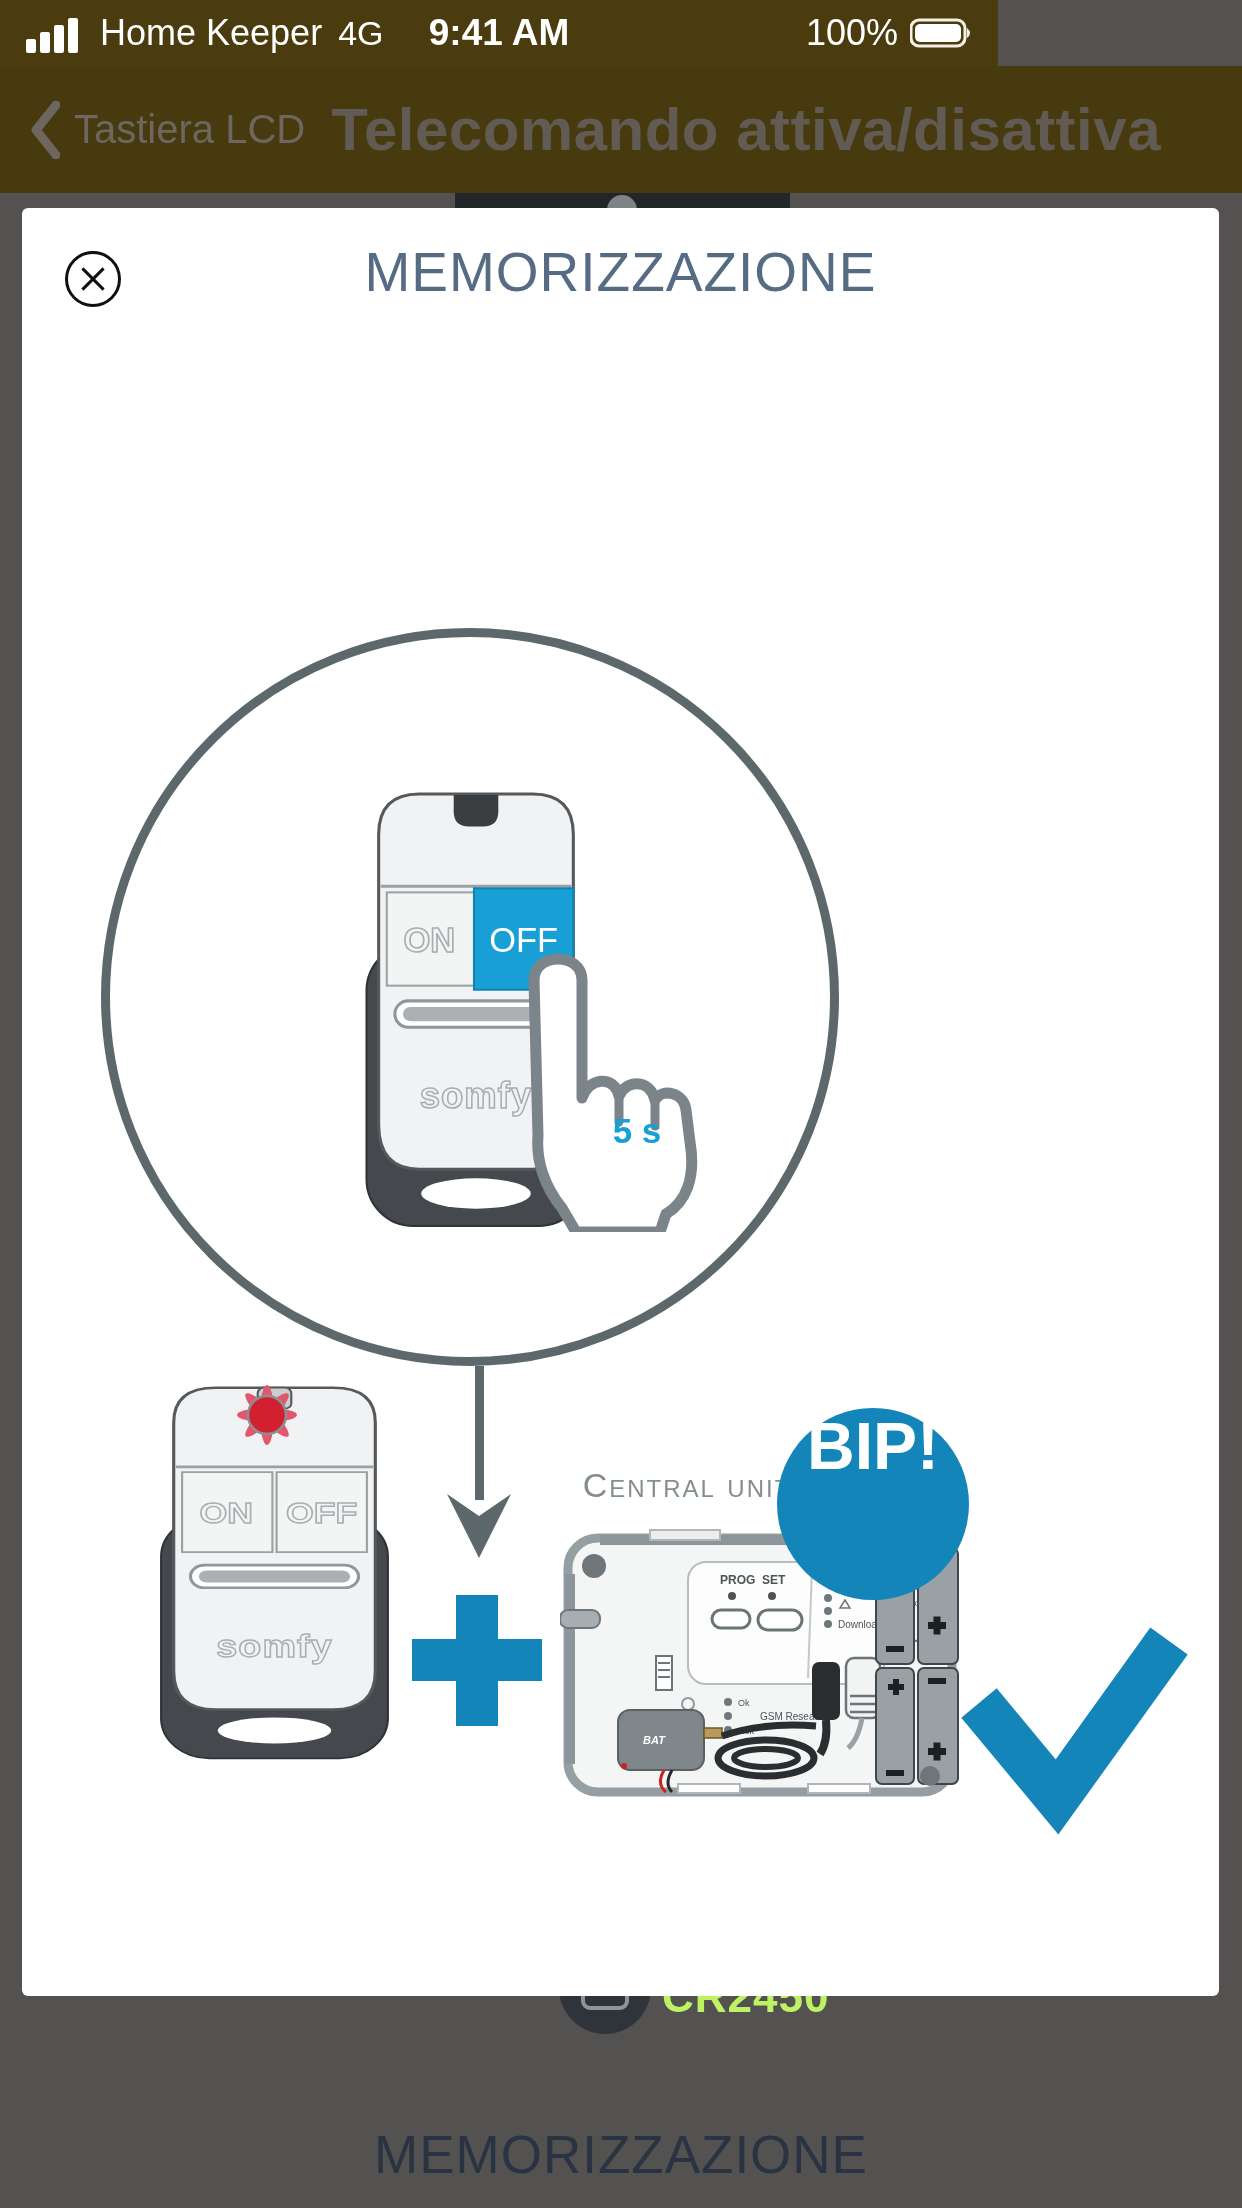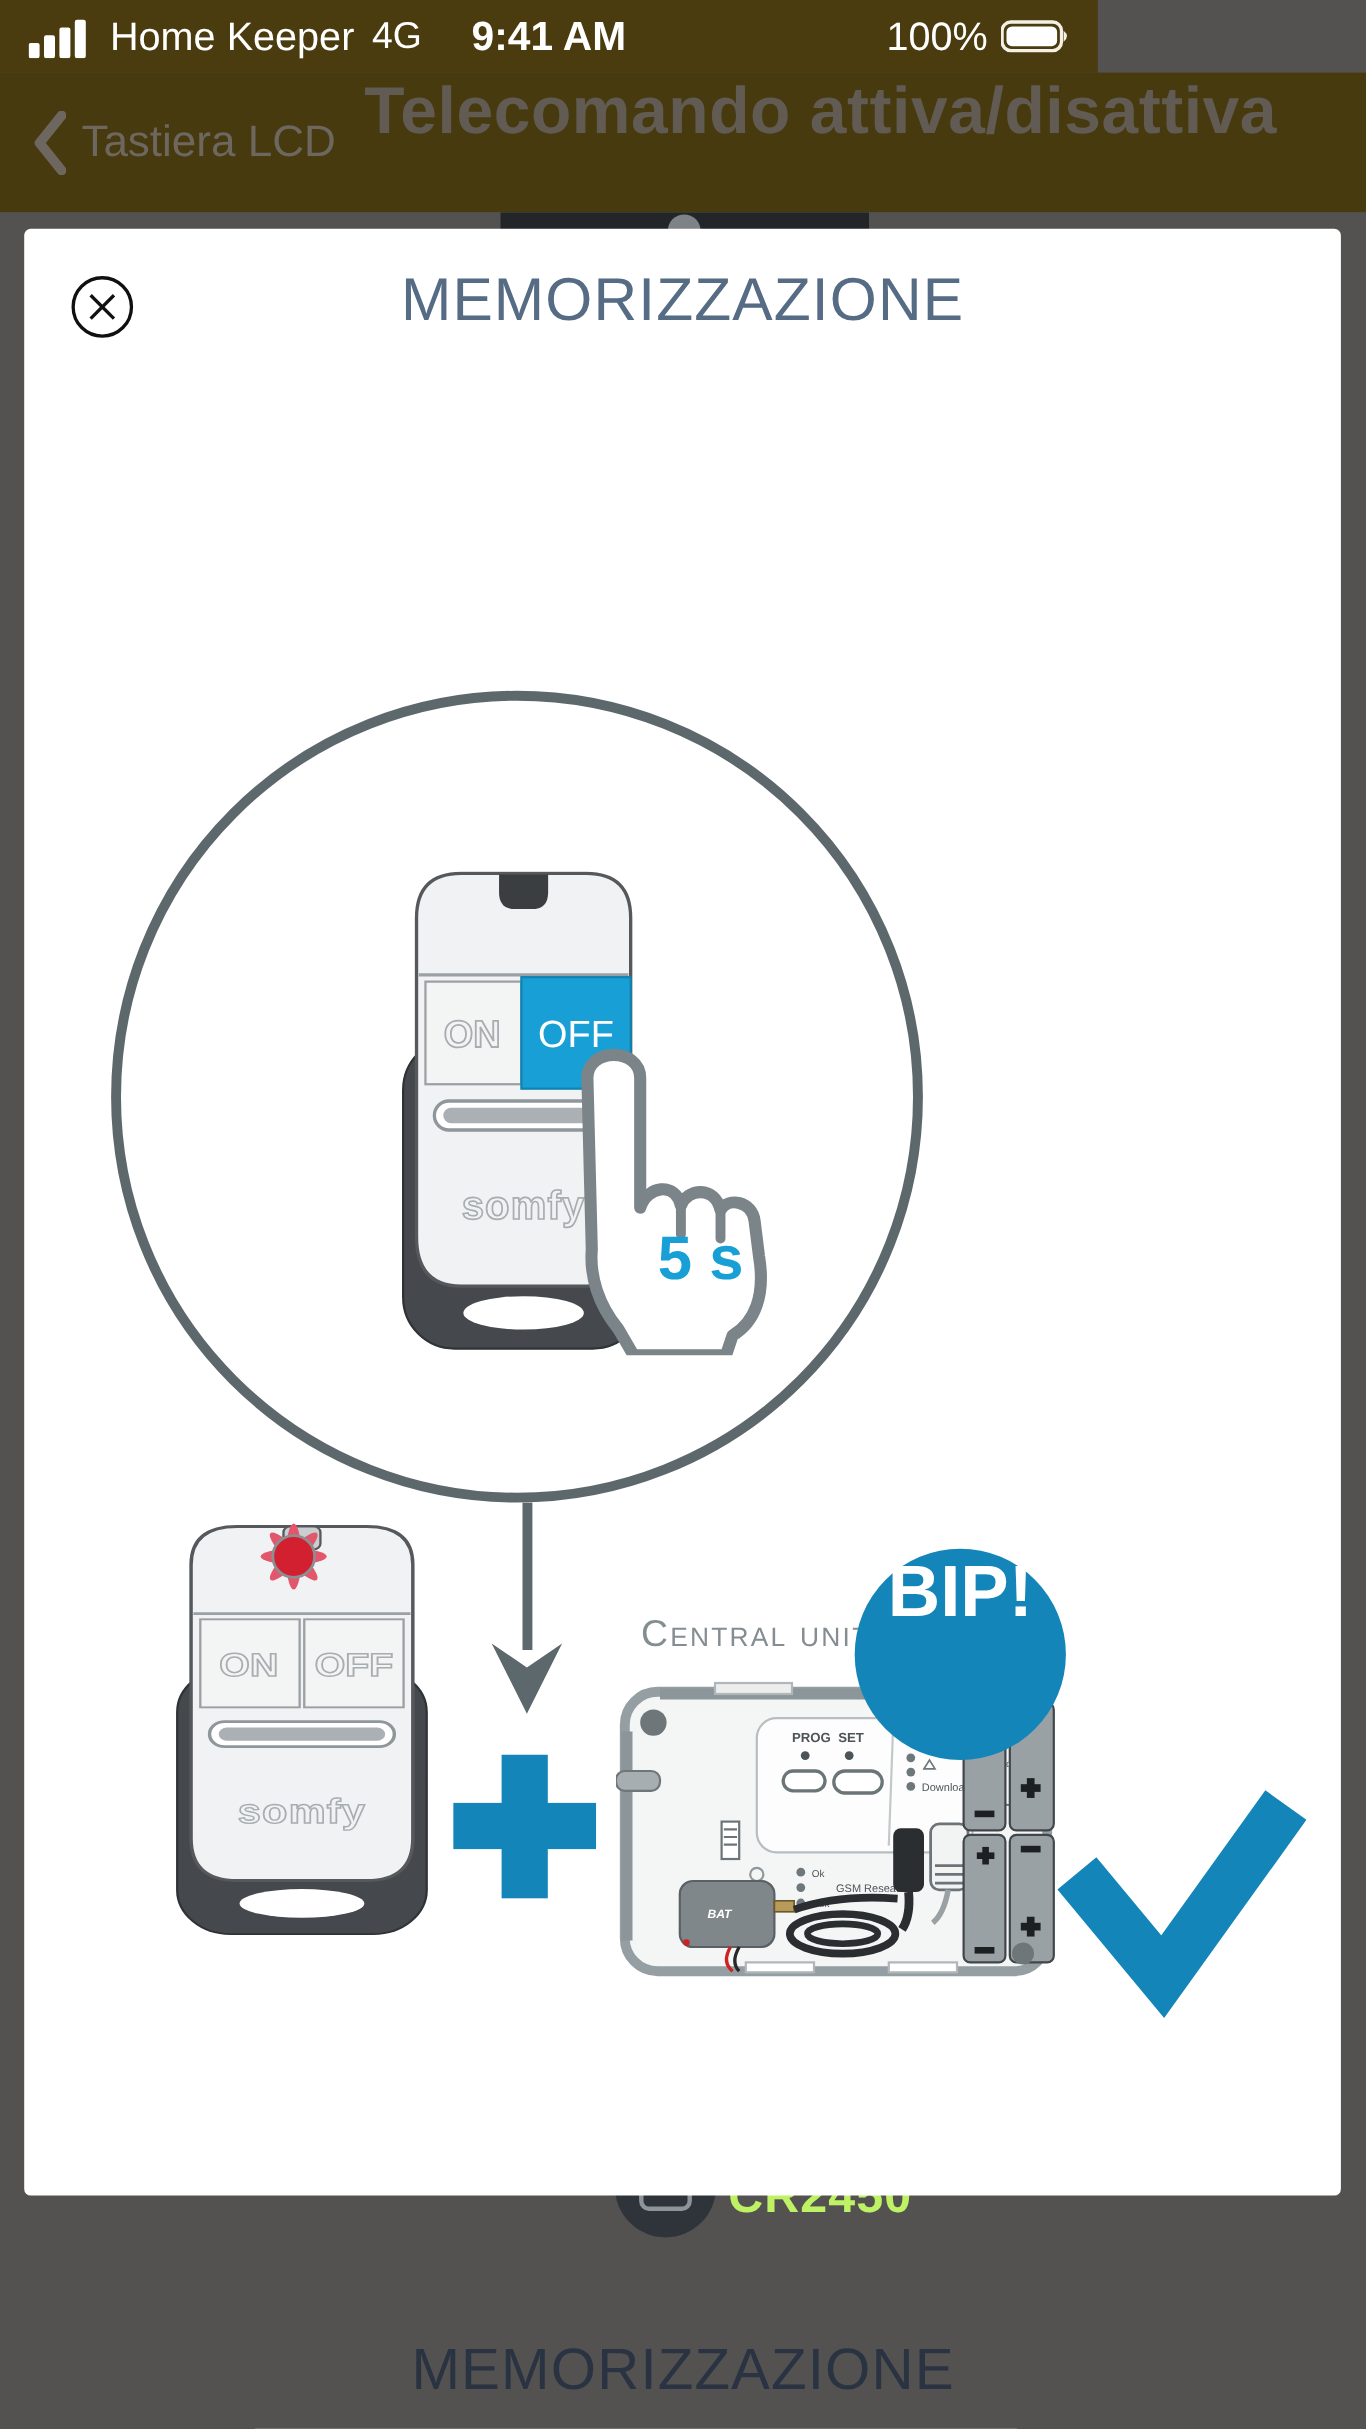--- a/index.html
+++ b/index.html
@@ -12,21 +12,21 @@
               display:flex;align-items:center;color:#fff;}
   #sb-left{position:absolute;left:26px;top:0;height:66px;display:flex;align-items:center;gap:16px;}
   #sb-carrier{font-size:36px;}
   #sb-network{font-size:34px;}
   #sb-time{position:absolute;left:0;right:0;text-align:center;font-size:37px;font-weight:bold;}
   #sb-right{position:absolute;right:22px;top:0;height:66px;display:flex;align-items:center;gap:12px;}
   #sb-batt-pct{font-size:36px;}
 
   
   #nav-bar{position:absolute;left:0;top:66px;width:1242px;height:127px;background:#473a0e;
-           display:flex;}
+           display:flex;align-items:center;}
   #nav-back{display:flex;align-items:center;margin-left:30px;}
   #nav-back-label{font-size:40px;color:#6d675f;margin-left:14px;}
   #nav-title{font-size:60px;font-weight:bold;color:#615b53;margin-left:26px;letter-spacing:.5px;}
 
   
   #bg-strip{position:absolute;left:0;top:193px;width:1242px;height:16px;background:#545251;overflow:hidden;}
   #bg-keypad{position:absolute;left:455px;top:0;width:335px;height:16px;background:#232629;}
   #bg-keypad-notch{position:absolute;left:152px;top:2px;width:30px;height:30px;border-radius:50%;background:#7e8387;}
   #bg-batt-circle{position:absolute;left:559px;top:1942px;width:92px;height:92px;border-radius:50%;background:#2e343a;}
   #bg-batt-glyph{position:absolute;left:22px;top:24px;width:40px;height:36px;border:4px solid #8e959a;border-radius:9px;}
@@ -44,21 +44,21 @@
                font-size:55px;color:#566b84;letter-spacing:1px;}
 
   #big-ring{position:absolute;left:79px;top:420px;width:738px;height:738px;border:9px solid #5d686d;
             border-radius:50%;box-sizing:border-box;}
   #badge-2mn{position:absolute;left:63px;top:477px;width:188px;height:188px;border-radius:50%;
              background:#1485b8;display:flex;align-items:center;justify-content:center;}
   #badge-2mn span{font-size:48px;font-weight:bold;color:#fff;}
   #remote-top{position:absolute;left:341px;top:584px;width:226px;height:436px;}
   #hand{position:absolute;left:478px;top:738px;width:206px;height:286px;}
   #hold-5s{position:absolute;left:540px;top:903px;width:150px;text-align:center;
-           font-size:56px;font-weight:bold;color:#18a0d6;}
+           font-size:35px;font-weight:bold;color:#18a0d6;}
   #arrow-line{position:absolute;left:453px;top:1158px;width:9px;height:134px;background:#5d686d;}
   #arrow-head{position:absolute;left:421px;top:1282px;width:72px;height:74px;}
 
   #remote-bottom{position:absolute;left:137px;top:1178px;width:231px;height:374px;}
   #led-star{position:absolute;left:185px;top:1147px;width:120px;height:120px;}
   #plus-sign{position:absolute;left:390px;top:1387px;width:130px;height:131px;}
   #cu-caption{position:absolute;left:520px;top:1258px;width:290px;text-align:center;
               font-variant:small-caps;font-size:34px;color:#848d91;letter-spacing:2px;}
   #central-unit{position:absolute;left:538px;top:1306px;width:409px;height:290px;}
   #badge-bip{position:absolute;left:755px;top:1200px;width:192px;height:192px;border-radius:50%;

